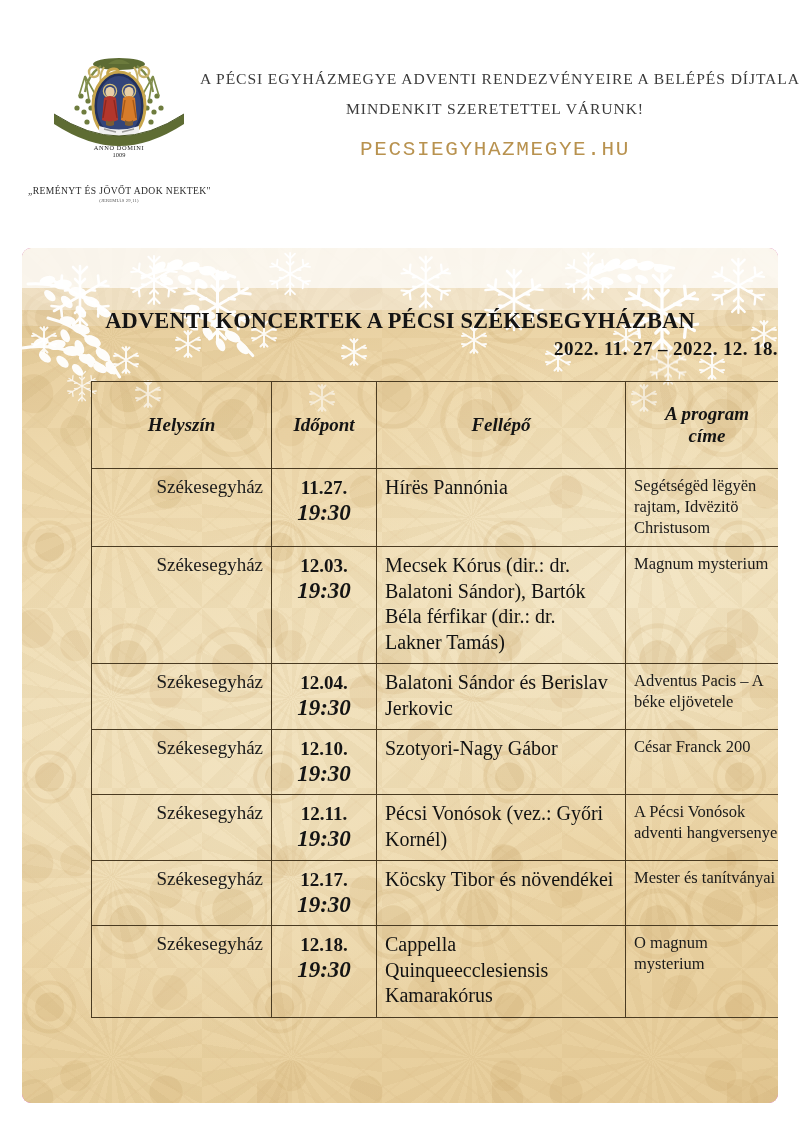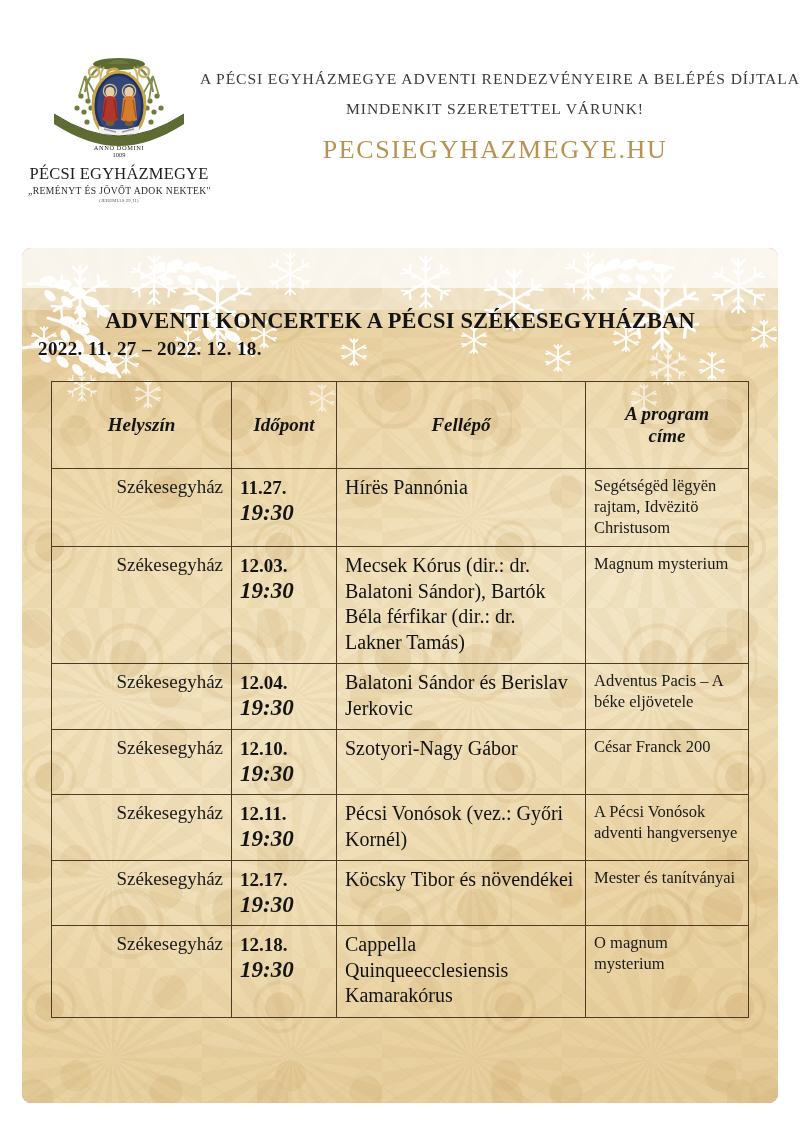--- a/index.html
+++ b/index.html
@@ -52,22 +52,22 @@
   .hline{
     font-family:"Liberation Serif", serif;
     font-size:15.6px;
     letter-spacing:.9px;
     color:#3b3b3b;
     line-height:30px;
     white-space:nowrap;
   }
   .hurl{
     margin-top:8px;
-    font-family:Liberation Serif, serif;
-    font-size:26px;
+    font-family:Liberation Mono, monospace;
+    font-size:21px;
     letter-spacing:1.6px;
     color:#b8924f;
     line-height:36px;
     white-space:nowrap;
   }
 
   
   .poster{
     position:absolute;left:22px;top:248px;
     width:756px;height:855px;
@@ -121,38 +121,39 @@
     position:absolute;left:0;top:60px;width:756px;
     text-align:center;
     font-family:"Liberation Serif", serif;
     font-weight:bold;
     font-size:22.4px;
     letter-spacing:.2px;
     color:#141414;
     white-space:nowrap;
   }
   .poster-subtitle{
-    position:absolute;left:16px;top:90px;width:756px;
-    text-align:left;
+    position:absolute;left:0;top:90px;width:756px;
+    text-align:right;
     font-family:"Liberation Serif", serif;
     font-weight:bold;
     font-size:19px;
     letter-spacing:.4px;
     color:#141414;
     white-space:nowrap;
   }
 
   
   .tbl-wrap{
     position:absolute;left:29px;top:133px;width:698px;
   }
   table.sched{
     border-collapse:collapse;
     width:698px;
     table-layout:fixed;
+    margin-left:40px;
   }
   table.sched td{
     border:1px solid #4a3b22;
     vertical-align:top;
     padding:6px 8px 8px 8px;
     background:transparent;
   }
   .col-a{width:180px;}
   .col-b{width:105px;}
   .col-c{width:249px;}
@@ -174,20 +175,21 @@
   
   .c-place{
     text-align:right;
     font-size:19px;
     color:#1a1a1a;
     font-weight:400;
     line-height:24px;
     padding-top:7px;
   }
   .c-date{
+    text-align:center;
     font-size:19px;
     font-weight:bold;
     color:#141414;
     line-height:25px;
     padding-top:7px;
   }
   .c-date .t{
     display:block;
     font-style:italic;
     font-size:23px;
@@ -281,21 +283,20 @@
         <path d="M58 77 l12 3 M76 80 l12 -3" stroke="#9a9a99" stroke-width="1.3"></path>
 
         <path d="M8 62 q34 22 65 22 q31 0 65 -22 l0 10 q-34 22 -65 22 q-31 0 -65 -22 z" fill="#5e6c33"></path>
         <path d="M8 62 q34 22 65 22 q31 0 65 -22" stroke="#4b5729" stroke-width="1" fill="none"></path>
 
         <text x="73" y="98" text-anchor="middle" font-family="Liberation Serif, serif" font-size="6.4" fill="#1d1d1d" letter-spacing="0.6">ANNO DOMINI</text>
         <text x="73" y="105" text-anchor="middle" font-family="Liberation Serif, serif" font-size="6.4" fill="#1d1d1d">1009</text>
       </svg>
     </div>
 
-    <div class="logo-name">PÉCSI EGYHÁZMEGYE</div>
     <div class="logo-motto">„REMÉNYT ÉS JÖVŐT ADOK NEKTEK"</div>
     <div class="logo-motto-ref">(JEREMIÁS 29,11)</div>
   </div>
 
   <div class="header-lines">
     <div class="hline">A PÉCSI EGYHÁZMEGYE ADVENTI RENDEZVÉNYEIRE A BELÉPÉS DÍJTALAN.</div>
     <div class="hline">MINDENKIT SZERETETTEL VÁRUNK!</div>
     <div class="hurl">PECSIEGYHAZMEGYE.HU</div>
   </div>
 </div>

